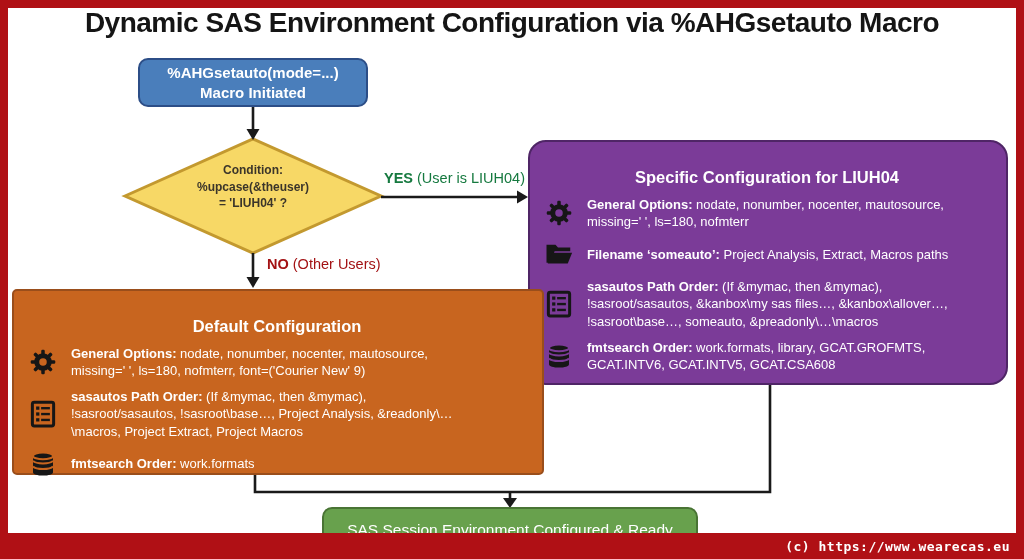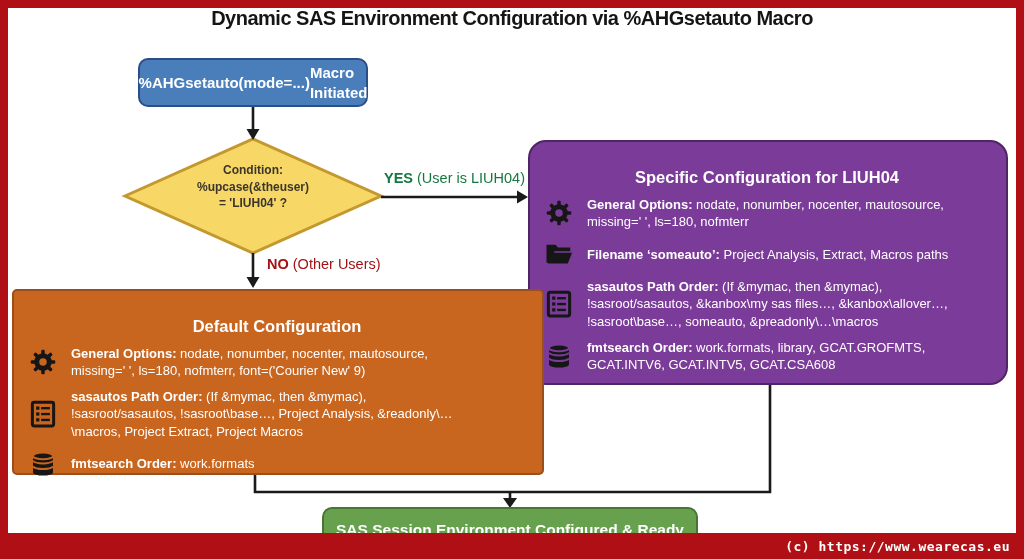--- a/index.html
+++ b/index.html
@@ -4,28 +4,28 @@
 <style>
   html,body{margin:0;padding:0;background:#888;}
   .canvas{position:relative;width:1024px;height:559px;background:#ffffff;overflow:hidden;
           font-family:"Liberation Sans",sans-serif;}
   
   .frame{position:absolute;inset:0;border:8px solid #B01015;border-bottom:none;z-index:6;pointer-events:none;}
   .footer-bar{position:absolute;left:0;right:0;bottom:0;height:26px;background:#B01015;z-index:5;
               display:flex;align-items:center;justify-content:flex-end;padding-right:14px;box-sizing:border-box;}
   .footer-text{color:#ffffff;font-family:"DejaVu Sans Mono",monospace;font-weight:bold;font-size:13px;letter-spacing:.5px;}
   
-  .title{position:absolute;top:7px;left:20px;right:20px;text-align:center;font-size:20px;font-weight:700;
+  .title{position:absolute;top:7px;left:20px;right:20px;text-align:center;font-size:28px;font-weight:700;
          color:#151515;letter-spacing:-0.5px;z-index:2;}
   
   .connectors{position:absolute;left:0;top:0;z-index:1;}
   
   .node-start{position:absolute;left:138px;top:58px;width:230px;height:49px;background:#4A7EBB;
               border:2.5px solid #2C4E87;border-radius:10px;color:#fff;font-weight:700;font-size:15px;
-              display:flex;flex-direction:row;align-items:center;justify-content:center;line-height:1.32;
+              display:flex;flex-direction:column;align-items:center;justify-content:center;line-height:1.32;
               box-sizing:border-box;z-index:2;}
   .diamond-text{position:absolute;left:143px;top:162px;width:220px;text-align:center;font-size:12px;
                 font-weight:600;color:#3b352a;line-height:1.38;z-index:2;}
   .yes-label{position:absolute;left:384px;top:170px;font-size:14.5px;color:#15793F;z-index:2;}
   .no-label{position:absolute;left:267px;top:256px;font-size:14.5px;color:#A31214;z-index:2;}
   .branch-prefix{font-weight:800;text-align:right;}
   
   .cfg-box{position:absolute;box-sizing:border-box;color:#ffffff;z-index:2;padding:8px 15px 8px 13px;}
   .box-purple{left:528px;top:140px;width:480px;height:245px;background:#7B3B98;border:2.5px solid #4F2566;border-radius:18px;}
   .box-orange{left:12px;top:289px;width:532px;height:186px;background:#C8651F;border:2.5px solid #9A4E1B;border-radius:5px;}
@@ -33,21 +33,21 @@
   .box-item{display:flex;gap:12px;align-items:center;margin-bottom:9px;}
   .icon-col{flex:0 0 32px;display:flex;justify-content:center;}
   .icon{width:30px;height:30px;display:block;}
   .box-item-text{font-size:13px;line-height:1.32;}
   .box-item-label{font-weight:700;}
   .pre{white-space:pre-line;}
   .box-purple .icon-bg{fill:#7B3B98;} .box-orange .icon-bg{fill:#C8651F;}
   .box-purple .icon-bg-stroke{stroke:#7B3B98;} .box-orange .icon-bg-stroke{stroke:#C8651F;}
   
   .node-end{position:absolute;left:322px;top:507px;width:376px;height:50px;background:#68A14D;
-            border:2.5px solid #497434;border-radius:10px;color:#fff;font-weight:700;font-size:15.5px;
+            border:2.5px solid #497434;border-radius:10px;color:#fff;font-weight:400;font-size:15.5px;
             display:flex;justify-content:center;padding-top:12px;box-sizing:border-box;z-index:2;}
 </style>
 </head>
 <body>
 
 <div class="canvas">
 
   <svg class="connectors" width="1024" height="559" viewBox="0 0 1024 559">
     <polygon points="125,196 253,139 381,196 253,253" fill="#F7D866" stroke="#C3992F" stroke-width="3"></polygon>
     <g stroke="#1a1a1a" stroke-width="2.6" fill="none">

